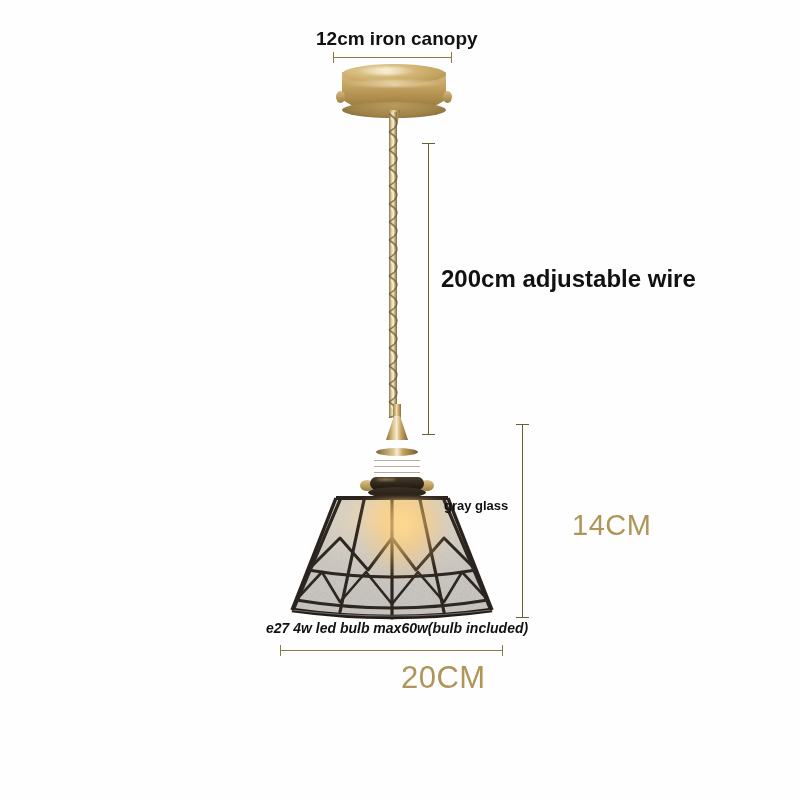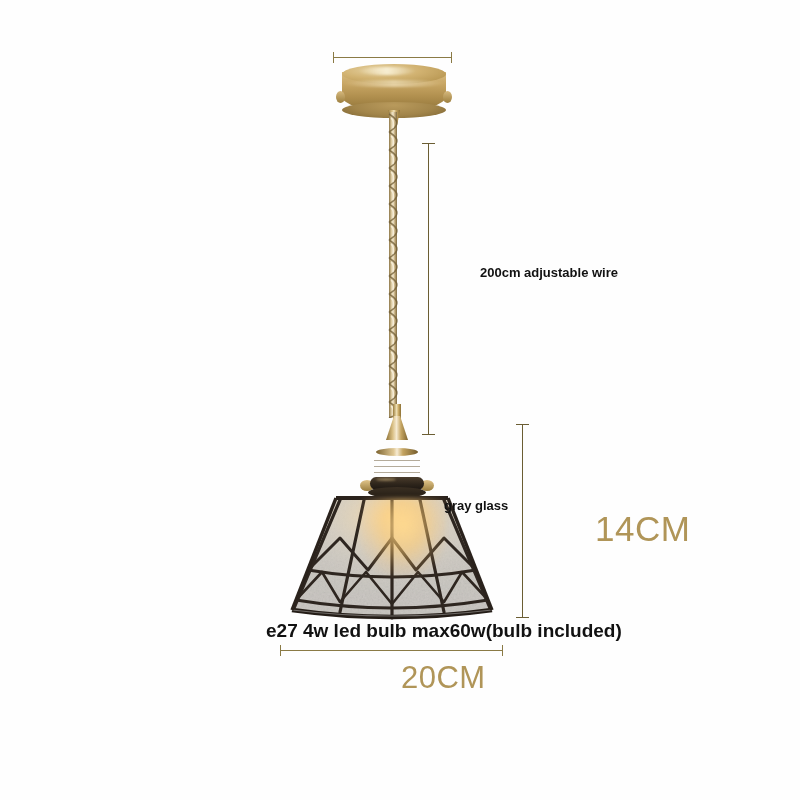--- a/index.html
+++ b/index.html
@@ -239,25 +239,26 @@
     <path d="M170 6 L214 118" stroke="#2a221c" stroke-width="3.4" fill="none"></path>
   </svg>
 
   <div id="glow"></div>
 
   <div class="dim-h" style="left:333px;top:57px;width:119px;"></div>
   <div class="dim-v" style="left:428px;top:143px;height:292px;"></div>
   <div class="dim-v" style="left:522px;top:424px;height:194px;"></div>
   <div class="dim-h" style="left:280px;top:650px;width:223px;"></div>
 
-
-  <div class="lbl" style="left:441px;top:265px;font-size:13px;margin-left:39px;">200cm adjustable wire</div>
+  <div class="lbl" style="left:316px;top:28px;font-size:19px;">12cm iron canopy</div>
+
+  <div class="lbl" style="left:441px;top:265px;font-size:24px;">200cm adjustable wire</div>
 
 
   <div class="lbl" style="left:444px;top:498px;font-size:13px;">gray glass</div>
 
-  <div class="lbl" style="left:266px;top:620px;font-size:19px;">e27 4w led bulb max60w(bulb included)</div>
-
-  <div class="dim-txt" style="left:572px;top:509px;font-size:35px;color:#b09558;margin-left:23px;">14CM</div>
+  <div class="lbl" style="left:266px;top:620px;font-size:14px;font-style:italic;">e27 4w led bulb max60w(bulb included)</div>
+
+  <div class="dim-txt" style="left:572px;top:509px;font-size:29px;color:#b09558;">14CM</div>
 
   <div class="dim-txt" style="left:401px;top:660px;font-size:31px;color:#b09558;">20CM</div>
 
 </div>
 
 </body></html>

